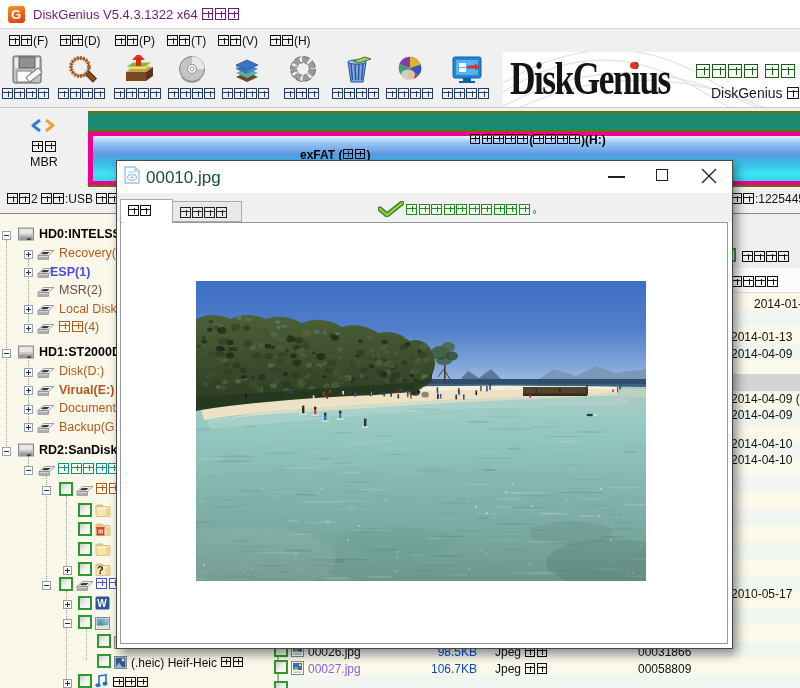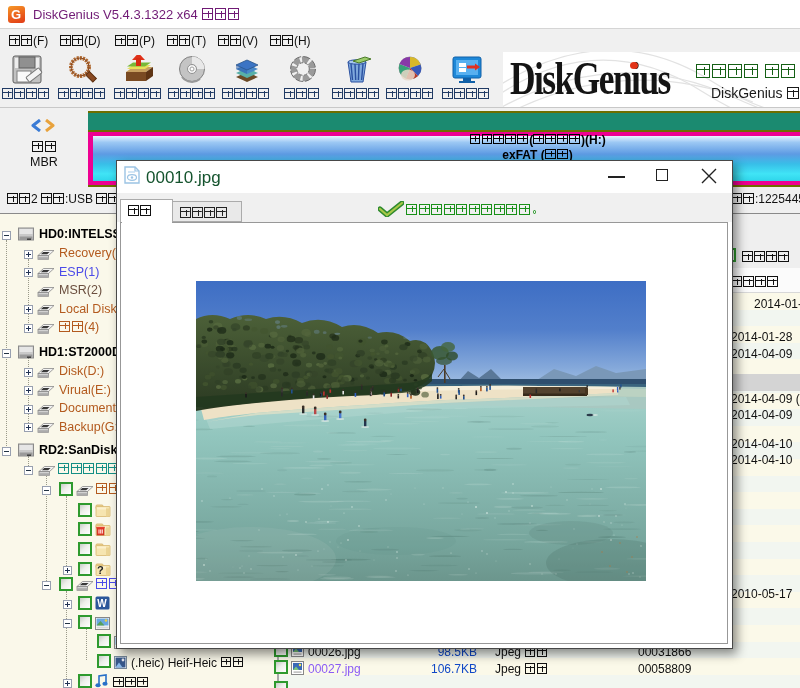--- a/index.html
+++ b/index.html
@@ -124,21 +124,21 @@
         <path d="M16 1 L23 6.5 L16 12" fill="none" stroke="#E8A23C" stroke-width="3" stroke-linejoin="round"></path>
       </svg></div>
 <div class="a" style="left:32px;top:140px;font-size:12.5px;color:#111"><i class="c"></i><i class="c"></i></div>
 <div class="a" style="left:30px;top:155px;font-size:12.5px;color:#111">MBR</div>
 <div class="a" style="left:88px;top:111px;width:712px;height:21px;background:#6E6E00"></div>
 <div class="a" style="left:88px;top:113px;width:712px;height:16.5px;background:#1B8A70"></div>
 <div class="a" style="left:88px;top:131.5px;width:712px;height:55.5px;background:#EE0092"></div>
 <div class="a" style="left:92.5px;top:135.5px;width:707.5px;height:45.5px;background:linear-gradient(180deg,#EAF5FF 0%,#9CC8F4 14%,#5E9BE3 40%,#38BEE8 62%,#40E4F6 84%,#2FD5EA 100%)"></div>
 <div class="a" style="left:88px;top:185px;width:712px;height:2px;background:#6E6E00"></div>
 <div class="a" style="left:300px;top:132.5px;width:475px;text-align:center;font-size:12px;font-weight:bold;color:#000"><i class="c"></i><i class="c"></i><i class="c"></i><i class="c"></i><i class="c"></i>(<i class="c"></i><i class="c"></i><i class="c"></i><i class="c"></i>)(H:)</div>
-<div class="a" style="left:300px;top:147.5px;width:475px;text-align:center;font-size:12px;font-weight:bold;color:#000">exFAT (<i class="c"></i><i class="c"></i>)</div>
+<div class="a" style="left:300px;top:147.5px;width:475px;font-size:12px;font-weight:bold;color:#000">exFAT (<i class="c"></i><i class="c"></i>)</div>
 <div class="a" style="left:7px;top:192px;font-size:12px;color:#111;white-space:nowrap"><i class="c"></i><i class="c"></i>2 <i class="c"></i><i class="c"></i>:USB <i class="c"></i><i class="c"></i>:</div>
 <div class="a" style="left:731px;top:192px;font-size:12px;color:#111;white-space:nowrap"><i class="c"></i><i class="c"></i>:1225445</div>
 <div class="a" style="left:0;top:212.5px;width:800px;height:1.5px;background:#8a8a8a"></div>
 <div class="a" style="left:0;top:214px;width:800px;height:474px;background:#FAF8EA"></div>
 <div class="a" style="left:277px;top:214px;width:1.5px;height:474px;background:#A8A8A8"></div>
 <div class="a" style="left:279px;top:214px;width:521px;height:54px;background:#EFEFEF"></div>
 <div class="k" style="left:722px;top:248px"></div>
 <div class="a" style="left:742px;top:250px;font-size:12px;color:#111;white-space:nowrap"><i class="c"></i><i class="c"></i><i class="c"></i><i class="c"></i></div>
 <div class="a" style="left:279px;top:268px;width:521px;height:25px;background:#FBFBFB;border-bottom:1px solid #D8D8D8"></div>
 <div class="a" style="left:731px;top:275px;font-size:12px;color:#111;white-space:nowrap"><i class="c"></i><i class="c"></i><i class="c"></i><i class="c"></i></div>
@@ -161,21 +161,21 @@
 <div class="a" style="left:279px;top:558.6px;width:521px;height:16.6px;background:#FBF9E9"></div>
 <div class="a" style="left:279px;top:575.2px;width:521px;height:16.6px;background:#F2F6F0"></div>
 <div class="a" style="left:279px;top:591.8px;width:521px;height:16.6px;background:#FBF9E9"></div>
 <div class="a" style="left:279px;top:608.4px;width:521px;height:16.6px;background:#F2F6F0"></div>
 <div class="a" style="left:279px;top:625.0px;width:521px;height:16.6px;background:#FBF9E9"></div>
 <div class="a" style="left:279px;top:641.6px;width:521px;height:16.6px;background:#F2F6F0"></div>
 <div class="a" style="left:279px;top:658.2px;width:521px;height:16.6px;background:#FBF9E9"></div>
 <div class="a" style="left:279px;top:674.8px;width:521px;height:16.6px;background:#F2F6F0"></div>
 <div class="a" style="left:279px;top:374px;width:521px;height:16.5px;background:#D4D4D4"></div>
 <div class="a" style="left:754px;top:296.5px;font-size:12px;color:#111;white-space:nowrap">2014-01-03</div>
-<div class="a" style="left:731px;top:330.0px;font-size:12px;color:#111;white-space:nowrap">2014-01-28</div>
+<div class="a" style="left:731px;top:330.0px;font-size:12px;color:#111;white-space:nowrap">2014-01-13</div>
 <div class="a" style="left:731px;top:346.5px;font-size:12px;color:#111;white-space:nowrap">2014-04-09</div>
 <div class="a" style="left:731px;top:391.5px;font-size:12px;color:#111;white-space:nowrap">2014-04-09 (</div>
 <div class="a" style="left:731px;top:407.5px;font-size:12px;color:#111;white-space:nowrap">2014-04-09</div>
 <div class="a" style="left:731px;top:437.0px;font-size:12px;color:#111;white-space:nowrap">2014-04-10</div>
 <div class="a" style="left:731px;top:452.5px;font-size:12px;color:#111;white-space:nowrap">2014-04-10</div>
 <div class="a" style="left:731px;top:586.5px;font-size:12px;color:#111;white-space:nowrap">2010-05-17</div>
 <div class="k" style="left:274px;top:643px"></div>
 <div class="a" style="left:291px;top:643px"><svg width="13" height="14" viewBox="0 0 13 14">
         <rect x="0.5" y="0.5" width="12" height="13" fill="#FFF" stroke="#888"></rect>
         <rect x="2" y="2" width="9" height="7" fill="#3A6AB8"></rect>
@@ -224,21 +224,21 @@
         <rect x="1" y="9.2" width="10.5" height="2.1" fill="#ABABAB"></rect>
       </svg></div>
 <div class="a" style="left:59px;top:246.0px;font-size:12.5px;font-weight:normal;color:#B35A1E;white-space:nowrap">Recovery(300MB)</div>
 <div class="e ep" style="left:24px;top:268px"></div>
 <div class="a" style="left:37px;top:265px"><svg width="18" height="13" viewBox="0 0 18 13">
         <polygon points="1,7.5 11.5,7.5 17,2.5 6.5,2.5" fill="#F2F2F2" stroke="#8A8A8A" stroke-width="0.8"></polygon>
         <polygon points="3.8,6.2 10.2,6.2 12.6,4 6.2,4" fill="#383838"></polygon>
         <rect x="1" y="7.5" width="10.5" height="3.8" fill="#D2D2D2" stroke="#8A8A8A" stroke-width="0.8"></rect>
         <rect x="1" y="9.2" width="10.5" height="2.1" fill="#ABABAB"></rect>
       </svg></div>
-<div class="a" style="left:59px;top:264.5px;font-size:12.5px;font-weight:normal;color:#4B4BE8;white-space:nowrap">ESP(1)</div>
+<div class="a" style="left:50px;top:264.5px;font-size:12.5px;font-weight:bold;color:#4B4BE8;white-space:nowrap">ESP(1)</div>
 <div class="a" style="left:37px;top:284px"><svg width="18" height="13" viewBox="0 0 18 13">
         <polygon points="1,7.5 11.5,7.5 17,2.5 6.5,2.5" fill="#F2F2F2" stroke="#8A8A8A" stroke-width="0.8"></polygon>
         <polygon points="3.8,6.2 10.2,6.2 12.6,4 6.2,4" fill="#383838"></polygon>
         <rect x="1" y="7.5" width="10.5" height="3.8" fill="#D2D2D2" stroke="#8A8A8A" stroke-width="0.8"></rect>
         <rect x="1" y="9.2" width="10.5" height="2.1" fill="#ABABAB"></rect>
       </svg></div>
 <div class="a" style="left:59px;top:283.0px;font-size:12.5px;font-weight:normal;color:#6B4F3F;white-space:nowrap">MSR(2)</div>
 <div class="e ep" style="left:24px;top:305px"></div>
 <div class="a" style="left:37px;top:302px"><svg width="18" height="13" viewBox="0 0 18 13">
         <polygon points="1,7.5 11.5,7.5 17,2.5 6.5,2.5" fill="#F2F2F2" stroke="#8A8A8A" stroke-width="0.8"></polygon>
@@ -271,21 +271,21 @@
         <rect x="1" y="9.2" width="10.5" height="2.1" fill="#ABABAB"></rect>
       </svg></div>
 <div class="a" style="left:59px;top:364.0px;font-size:12.5px;font-weight:normal;color:#B35A1E;white-space:nowrap">Disk(D:)</div>
 <div class="e ep" style="left:24px;top:386px"></div>
 <div class="a" style="left:37px;top:383px"><svg width="18" height="13" viewBox="0 0 18 13">
         <polygon points="1,7.5 11.5,7.5 17,2.5 6.5,2.5" fill="#F2F2F2" stroke="#8A8A8A" stroke-width="0.8"></polygon>
         <polygon points="3.8,6.2 10.2,6.2 12.6,4 6.2,4" fill="#383838"></polygon>
         <rect x="1" y="7.5" width="10.5" height="3.8" fill="#D2D2D2" stroke="#8A8A8A" stroke-width="0.8"></rect>
         <rect x="1" y="9.2" width="10.5" height="2.1" fill="#ABABAB"></rect>
       </svg></div>
-<div class="a" style="left:59px;top:382.5px;font-size:12.5px;font-weight:normal;color:#B35A1E;white-space:nowrap">Virual(E:)</div>
+<div class="a" style="left:59px;top:382.5px;font-size:12.5px;font-weight:bold;color:#B35A1E;white-space:nowrap">Virual(E:)</div>
 <div class="e ep" style="left:24px;top:405px"></div>
 <div class="a" style="left:37px;top:402px"><svg width="18" height="13" viewBox="0 0 18 13">
         <polygon points="1,7.5 11.5,7.5 17,2.5 6.5,2.5" fill="#F2F2F2" stroke="#8A8A8A" stroke-width="0.8"></polygon>
         <polygon points="3.8,6.2 10.2,6.2 12.6,4 6.2,4" fill="#383838"></polygon>
         <rect x="1" y="7.5" width="10.5" height="3.8" fill="#D2D2D2" stroke="#8A8A8A" stroke-width="0.8"></rect>
         <rect x="1" y="9.2" width="10.5" height="2.1" fill="#ABABAB"></rect>
       </svg></div>
 <div class="a" style="left:59px;top:401.0px;font-size:12.5px;font-weight:normal;color:#B35A1E;white-space:nowrap">Documents(F:)</div>
 <div class="e ep" style="left:24px;top:423px"></div>
 <div class="a" style="left:37px;top:420px"><svg width="18" height="13" viewBox="0 0 18 13">

